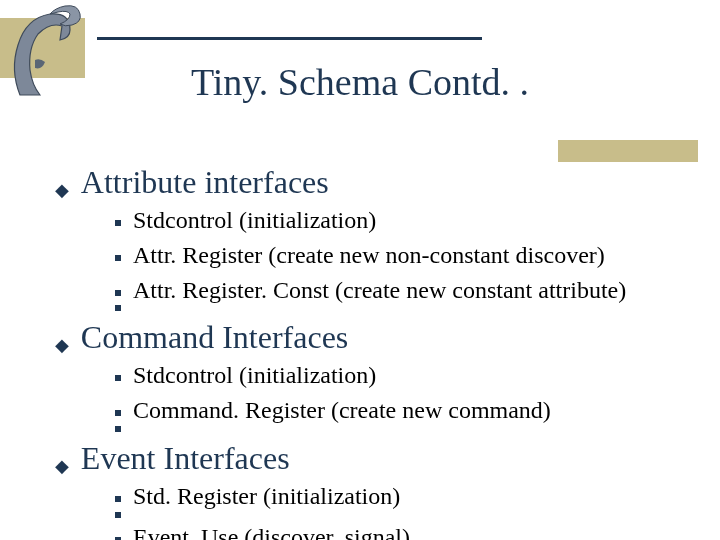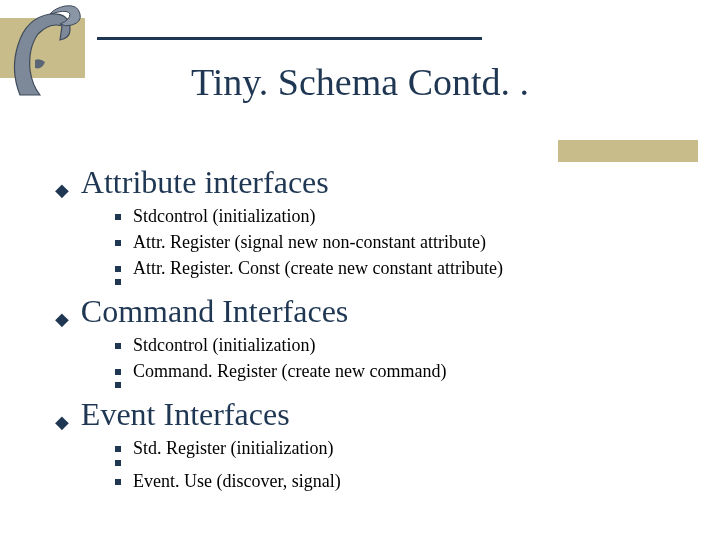--- a/index.html
+++ b/index.html
@@ -88,21 +88,21 @@
   }
   .sub-item .square {
     width: 6px;
     height: 6px;
     background: #1f3753;
     flex: 0 0 6px;
     position: relative;
     top: -2px;
   }
   .sub-item .sub-label {
-    font-size: 18px;
+    font-size: 24px;
     color: #000000;
   }
 </style>
 </head>
 <body>
 
 <div class="decor-top-bar"></div>
 <div class="decor-right-bar"></div>
 
 <svg class="decor-helmet" viewBox="0 0 85 105">
@@ -121,21 +121,21 @@
     <span class="star">◆</span>
     <span class="section-label">Attribute interfaces</span>
   </div>
   <div class="sub-list">
     <div class="sub-item">
         <span class="square"></span>
         <span class="sub-label">Stdcontrol (initialization)</span>
       </div>
     <div class="sub-item">
         <span class="square"></span>
-        <span class="sub-label">Attr. Register (signal new non-constant attribute)</span>
+        <span class="sub-label">Attr. Register (create new non-constant discover)</span>
       </div>
     <div class="sub-item">
         <span class="square"></span>
         <span class="sub-label">Attr. Register. Const (create new constant attribute)</span>
       </div>
     <div class="sub-item">
         <span class="square"></span>
       </div>
   </div>
 

